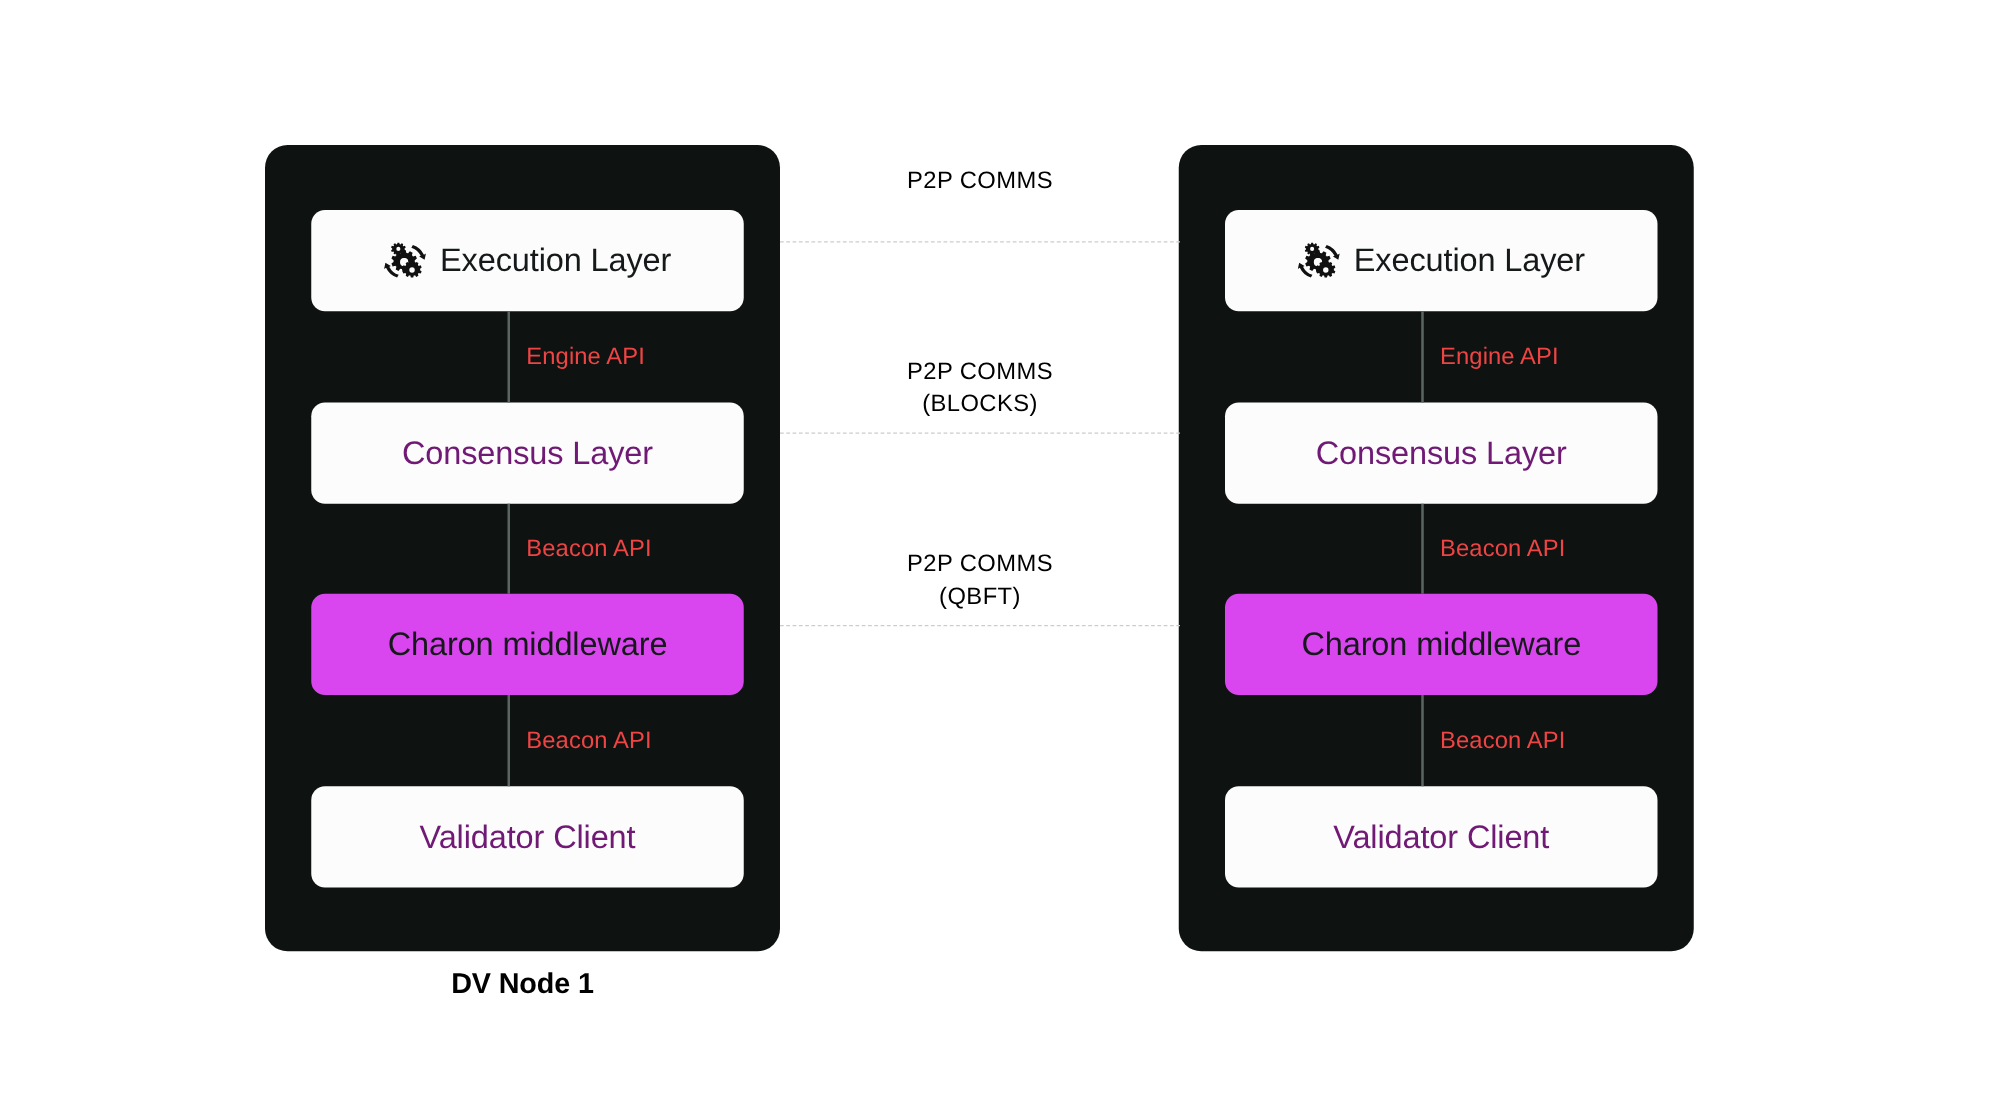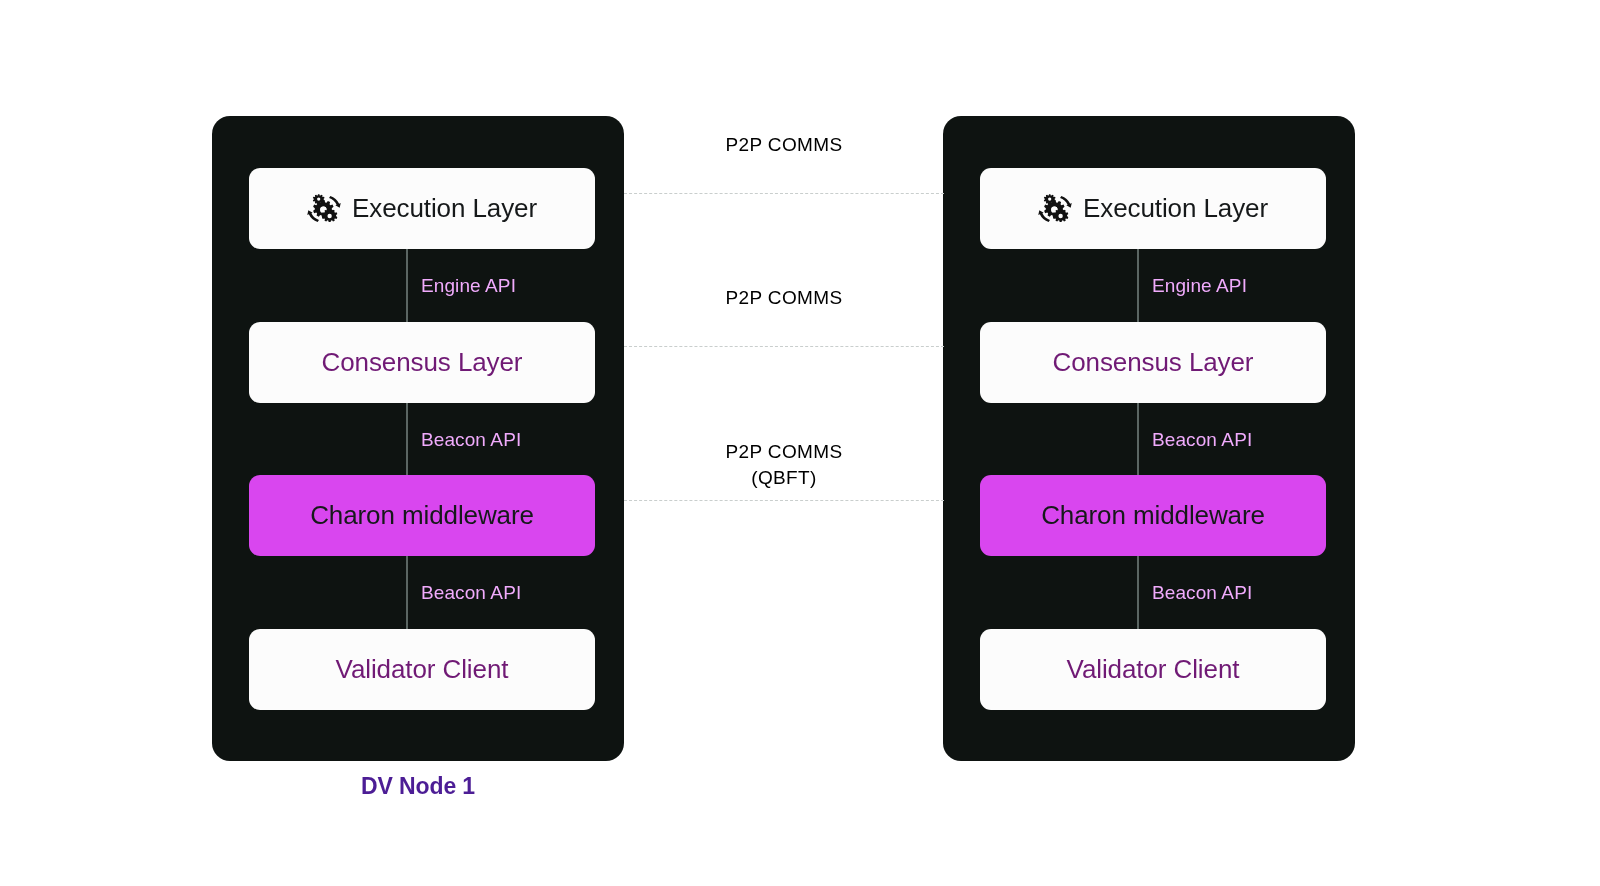--- a/index.html
+++ b/index.html
@@ -95,37 +95,37 @@
     background: #5B6663;
   }
   .vconnector-1 { top: 81px;  height: 73px; }
   .vconnector-2 { top: 235px; height: 72px; }
   .vconnector-3 { top: 388px; height: 73px; }
 
   .api-label {
     position: absolute;
     left: 172px;
     font-size: 19px;
-    color: #f0abfc;
+    color: #ef4444;
     white-space: nowrap;
     letter-spacing: 0.1px;
   }
   .api-label-1 { top: 107px; }
   .api-label-2 { top: 261px; }
   .api-label-3 { top: 414px; }
 
   
   .node-caption {
     position: absolute;
     top: 773px;
     width: 412px;
     text-align: center;
     font-size: 23px;
     font-weight: bold;
-    color: #4c1d95;
+    color: #000000;
     letter-spacing: -0.1px;
   }
   #caption-left  { left: 212px; }
   #caption-right { left: 943px; }
 
   
   .p2p-link {
     position: absolute;
     left: 624px;
     width: 320px;
@@ -252,20 +252,21 @@
     <div class="p2p-dash"></div>
     <div class="p2p-text">
       <span>P2P COMMS</span>
     </div>
   </div>
 
   <div class="p2p-link" id="p2p-2">
     <div class="p2p-dash"></div>
     <div class="p2p-text">
       <span>P2P COMMS</span>
+      <span class="line2">(BLOCKS)</span>
     </div>
   </div>
 
   <div class="p2p-link" id="p2p-3">
     <div class="p2p-dash"></div>
     <div class="p2p-text">
       <span>P2P COMMS</span>
       <span class="line2">(QBFT)</span>
     </div>
   </div>

